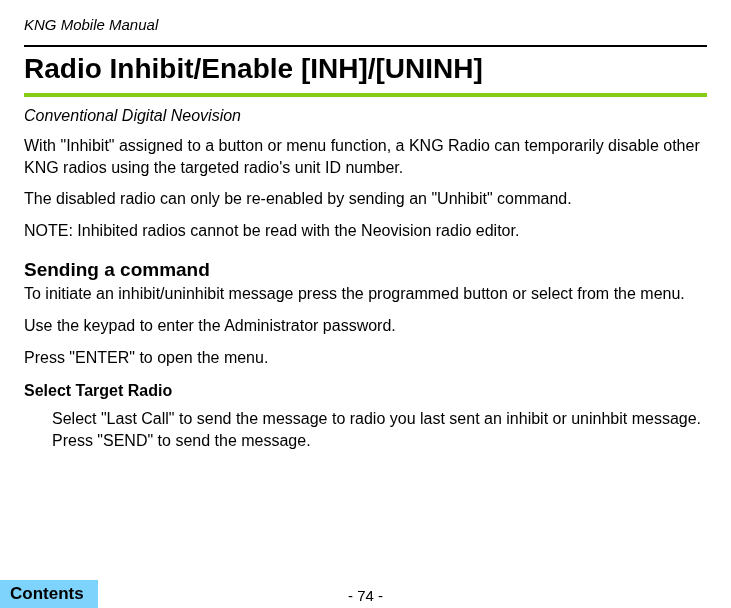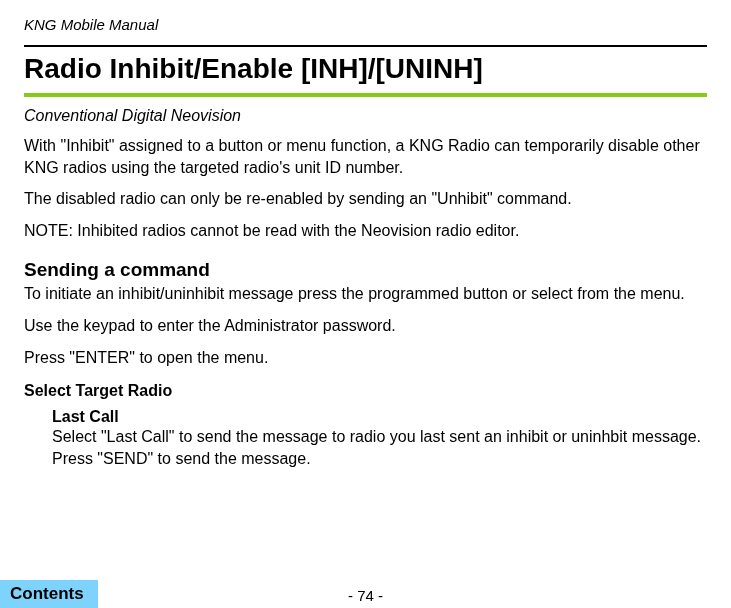--- a/index.html
+++ b/index.html
@@ -100,19 +100,18 @@
 <p class="para">NOTE: Inhibited radios cannot be read with the Neovision radio editor.</p>
 
 <h2 class="section-heading">Sending a command</h2>
 <p class="para">To initiate an inhibit/uninhibit message press the programmed button or select from the menu.</p>
 <p class="para">Use the keypad to enter the Administrator password.</p>
 <p class="para">Press "ENTER" to open the menu.</p>
 
 <h3 class="sub-heading">Select Target Radio</h3>
 
 <div class="indent-block">
-  <div class="sub-sub-heading">Last Call</div>
   <p class="para">Select "Last Call" to send the message to radio you last sent an inhibit or uninhbit message. Press "SEND" to send the message.</p>
 </div>
 
 <div class="footer">- 74 -</div>
 
 <div class="contents-btn">Contents</div>
 
 </body></html>

